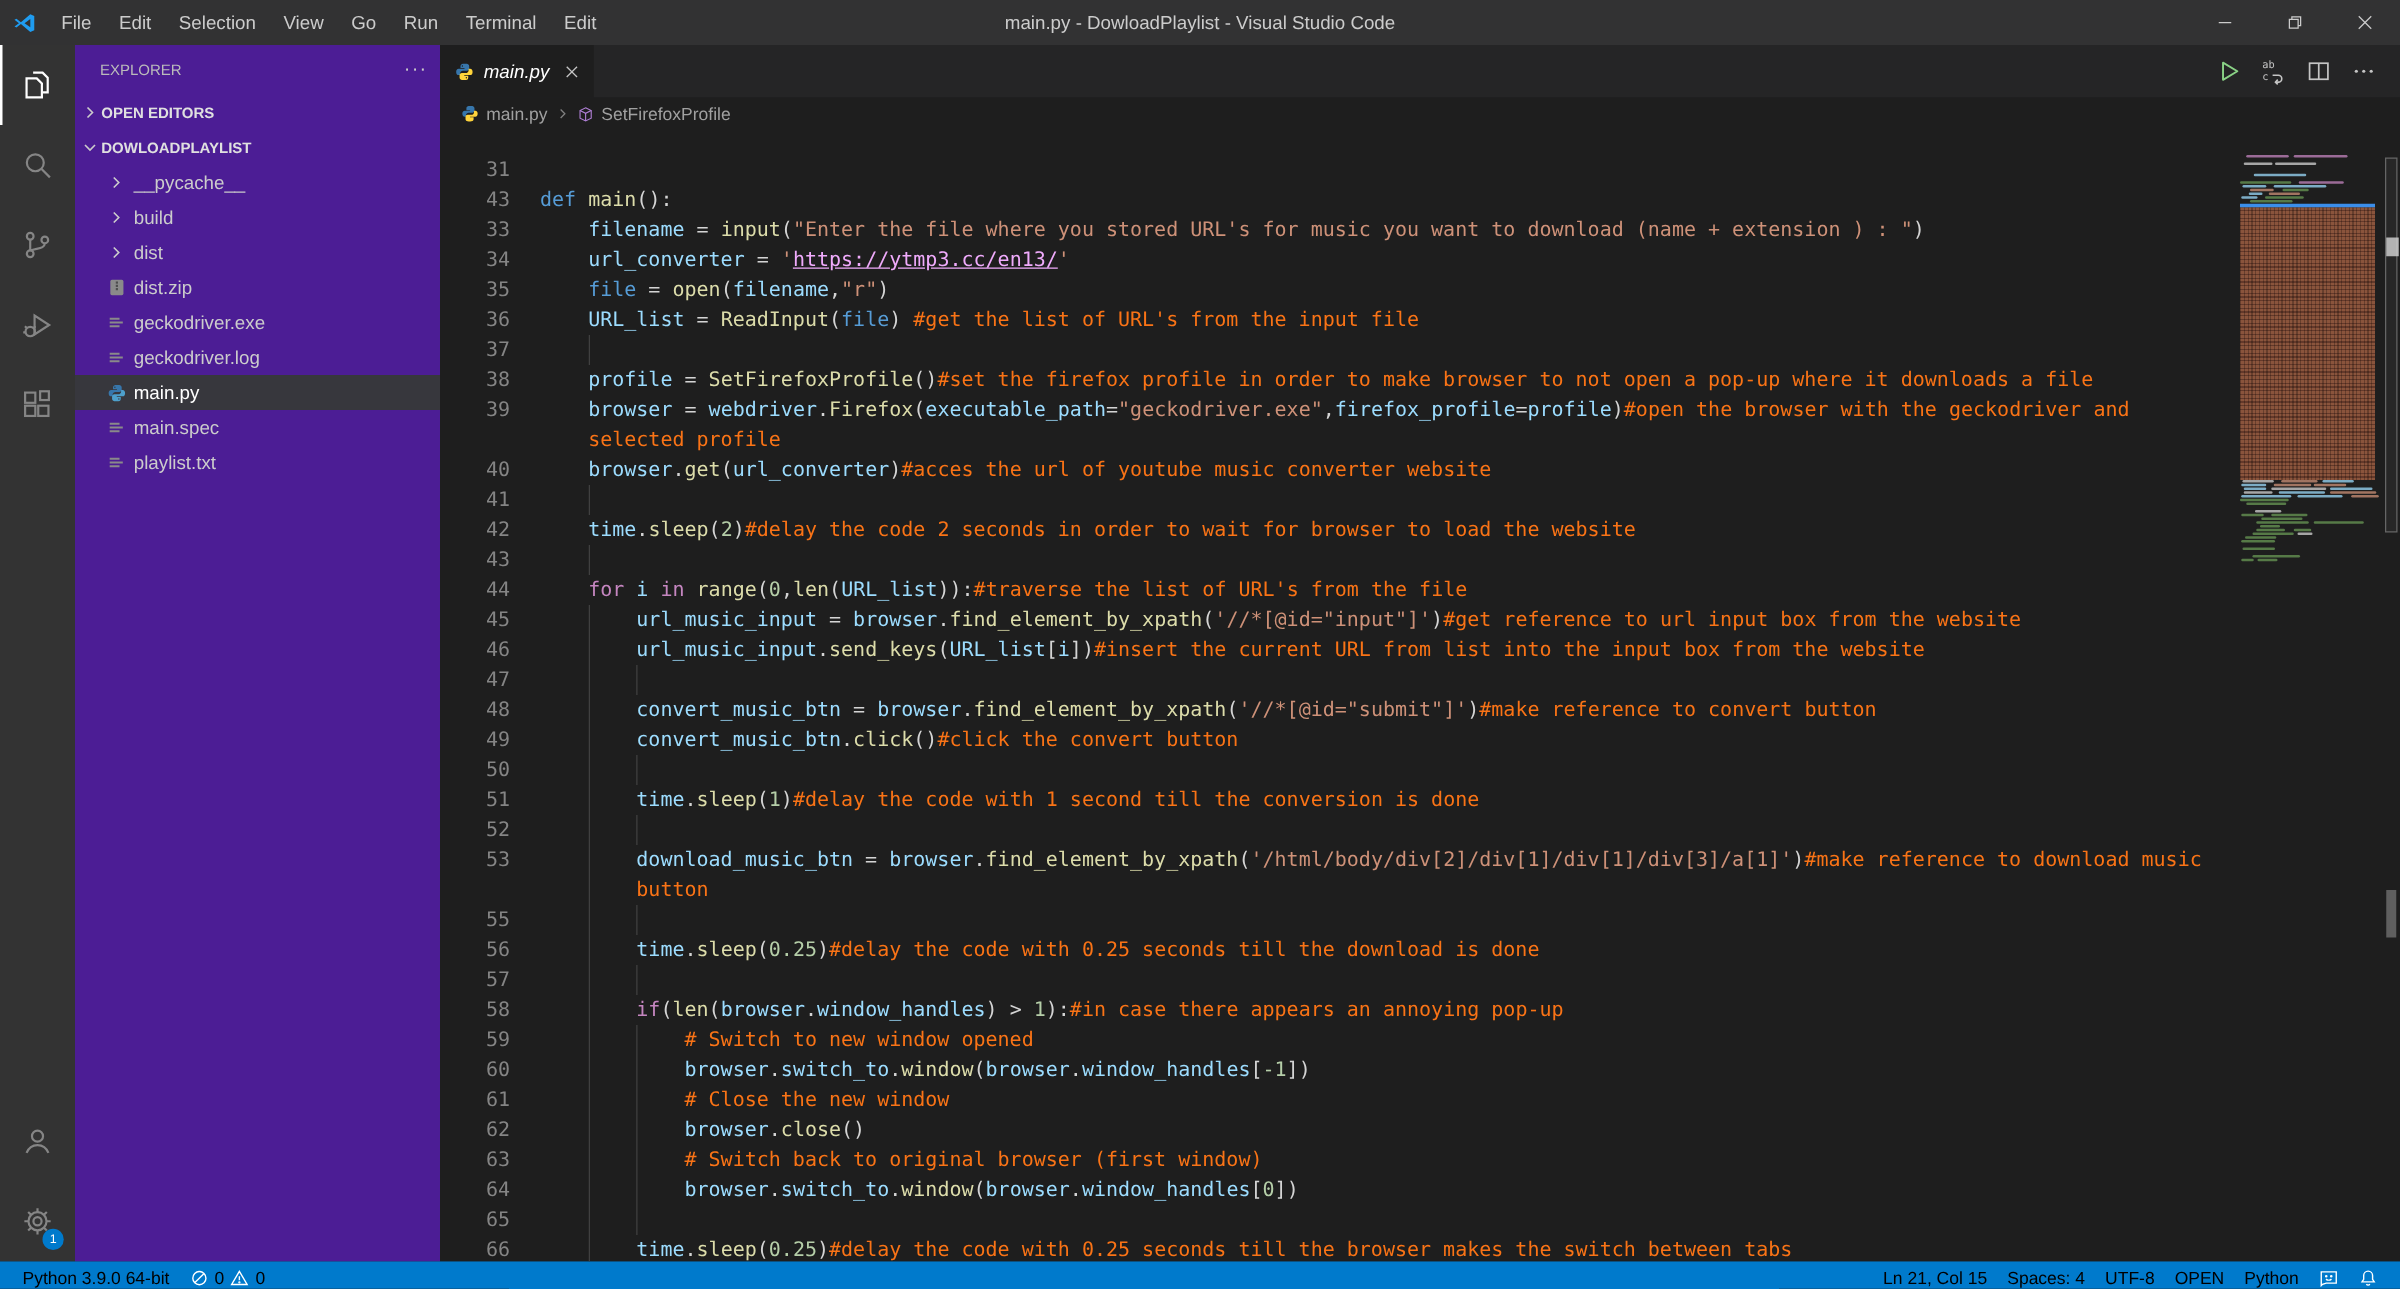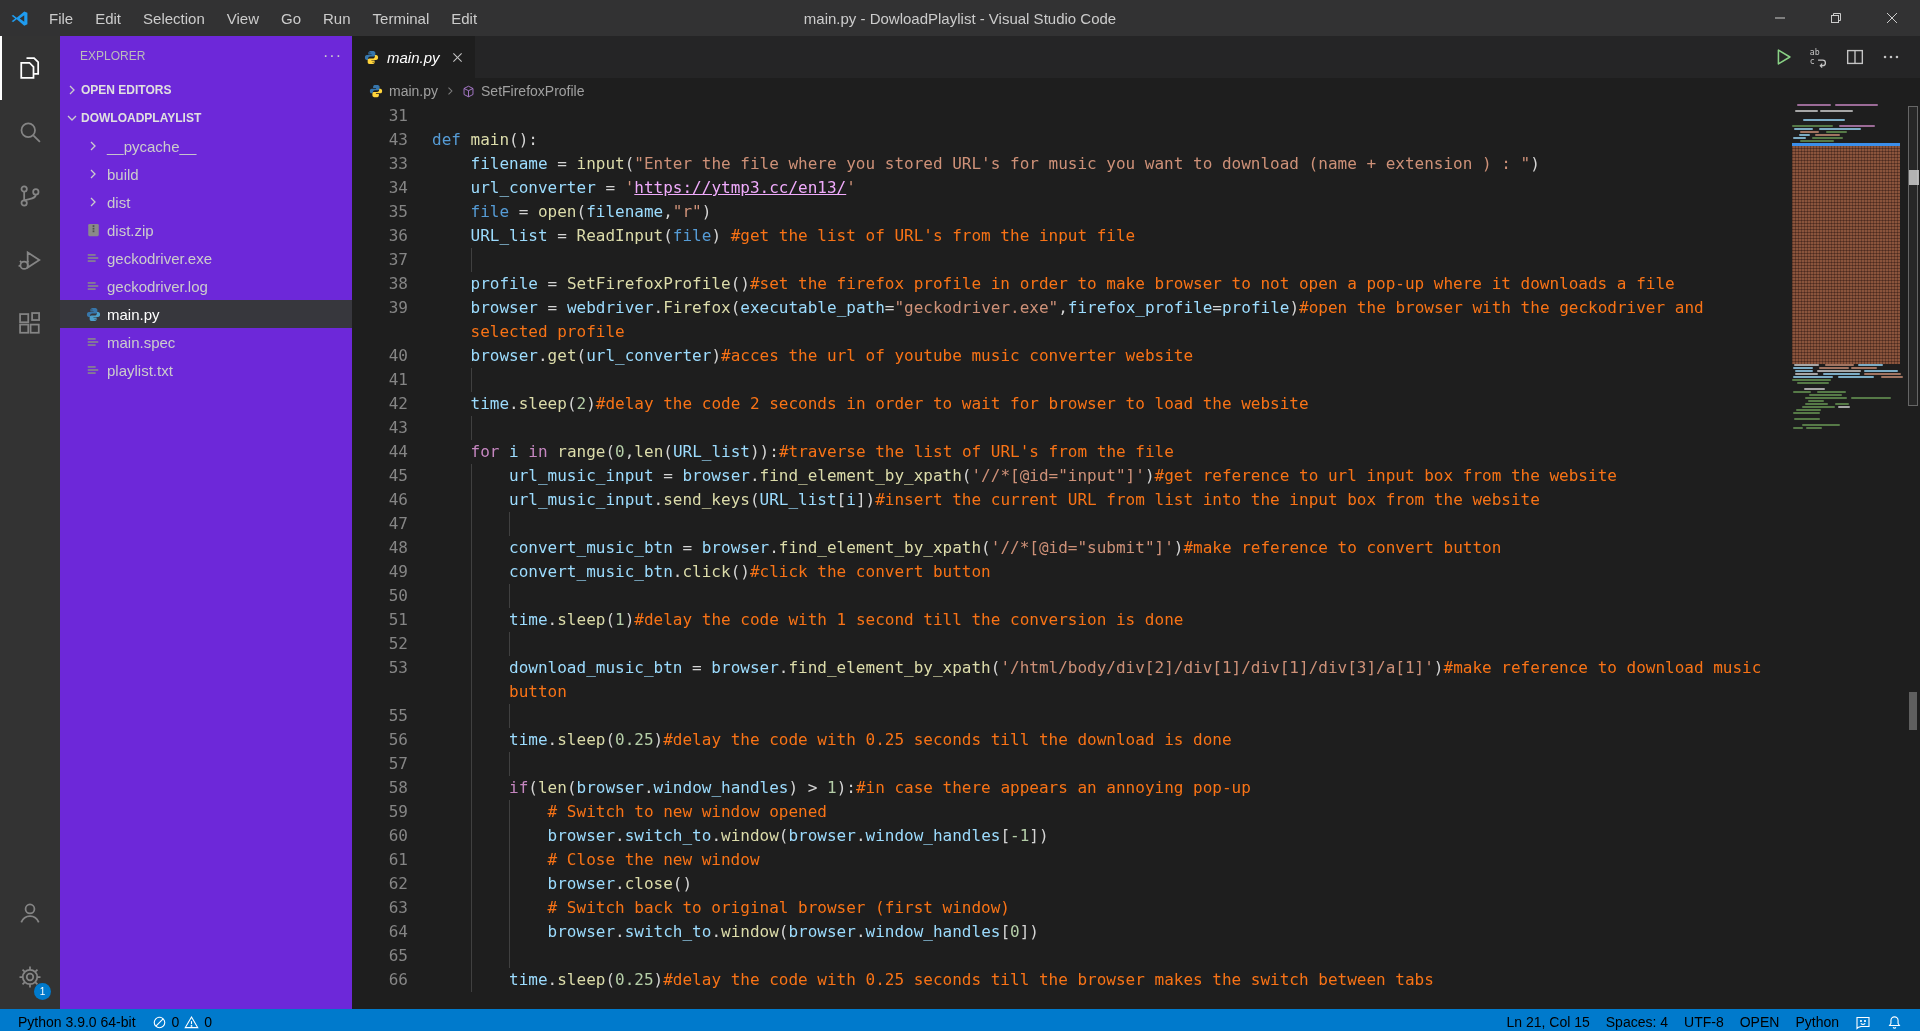--- a/index.html
+++ b/index.html
@@ -18,41 +18,41 @@
   
   .main { display:flex; height:973px; }
 
   .activitybar { width:60px; background:#333333; display:flex; flex-direction:column; align-items:center; flex:none; }
   .act-item { width:60px; height:64px; display:flex; align-items:center; justify-content:center; color:#858585; position:relative; }
   .act-item.active { color:#ffffff; box-shadow: inset 2px 0 0 #ffffff; }
   .act-spacer { flex:1; }
   .act-badge { position:absolute; right:9px; bottom:9px; min-width:17px; height:17px; border-radius:9px;
     background:#007acc; color:#fff; font-size:10px; display:flex; align-items:center; justify-content:center; }
 
-  .sidebar { width:292px; background:#6d28d9; flex:none; font-size:15px; overflow:hidden; }
+  .sidebar { width:292px; background:#4c1d95; flex:none; font-size:15px; overflow:hidden; }
   .sidebar-title-row { height:40px; display:flex; align-items:center; padding:0 10px 0 20px; font-size:12px; color:#bbbbbb; }
   .sidebar-actions { margin-left:auto; font-size:16px; letter-spacing:1px; color:#cccccc; }
   .section-row { height:28px; display:flex; align-items:center; font-weight:bold; font-size:12px; color:#e0e0e0; padding-left:3px; }
   .section-row .twisty { width:18px; display:flex; justify-content:center; color:#cccccc; }
   .tree-item { height:28px; display:flex; align-items:center; padding-left:24px; color:#cccccc; }
   .tree-item.selected { background:#37373d; color:#ffffff; }
   .tree-item .t-icon { width:18px; display:flex; justify-content:center; margin-right:5px; flex:none; }
   .tree-label { white-space:nowrap; }
 
   .editor-col { flex:1; display:flex; flex-direction:column; min-width:0; }
   .tabbar { height:42px; background:#252526; display:flex; align-items:stretch; }
   .tab { background:#1e1e1e; display:flex; align-items:center; gap:8px; padding:0 12px; font-size:15px; color:#ffffff; }
   .tab-label { font-style:italic; }
   .tab-close { color:#c5c5c5; display:flex; margin-left:4px; }
   .tab-actions { margin-left:auto; display:flex; align-items:center; gap:6px; padding-right:14px; color:#c5c5c5; }
   .tab-act { width:30px; height:30px; display:flex; align-items:center; justify-content:center; }
 
   .breadcrumbs { height:26px; display:flex; align-items:center; gap:6px; padding-left:17px; font-size:14px; color:#a0a0a0; background:#1e1e1e; }
 
-  .editor-wrap { flex:1; position:relative; overflow:hidden; background:#1e1e1e; }
+  .editor-wrap { flex:1; position:relative; overflow:hidden; background:#1e1e1e;margin-top:20px; }
   .code-area { position:absolute; top:0; left:0; right:130px; font-family:"DejaVu Sans Mono", monospace; font-size:16px; line-height:24px; }
   .code-row { display:flex; height:24px; white-space:pre; }
   .gutter { width:56px; text-align:right; color:#858585; flex:none; }
   .codeline { padding-left:24px; position:relative; color:#d4d4d4; flex:1; }
   .guide { position:absolute; top:0; bottom:0; width:1px; background:#404040; }
   .tk-kw{color:#569cd6}.tk-ctrl{color:#c586c0}.tk-fn{color:#dcdcaa}.tk-var{color:#9cdcfe}
   .tk-str{color:#ce9178}.tk-num{color:#b5cea8}.tk-com{color:#f97316}.tk-pun{color:#d4d4d4}
   .tk-link{color:#f0abfc; text-decoration:underline;}
 
   .minimap { position:absolute; top:0; right:14px; width:114px; }

